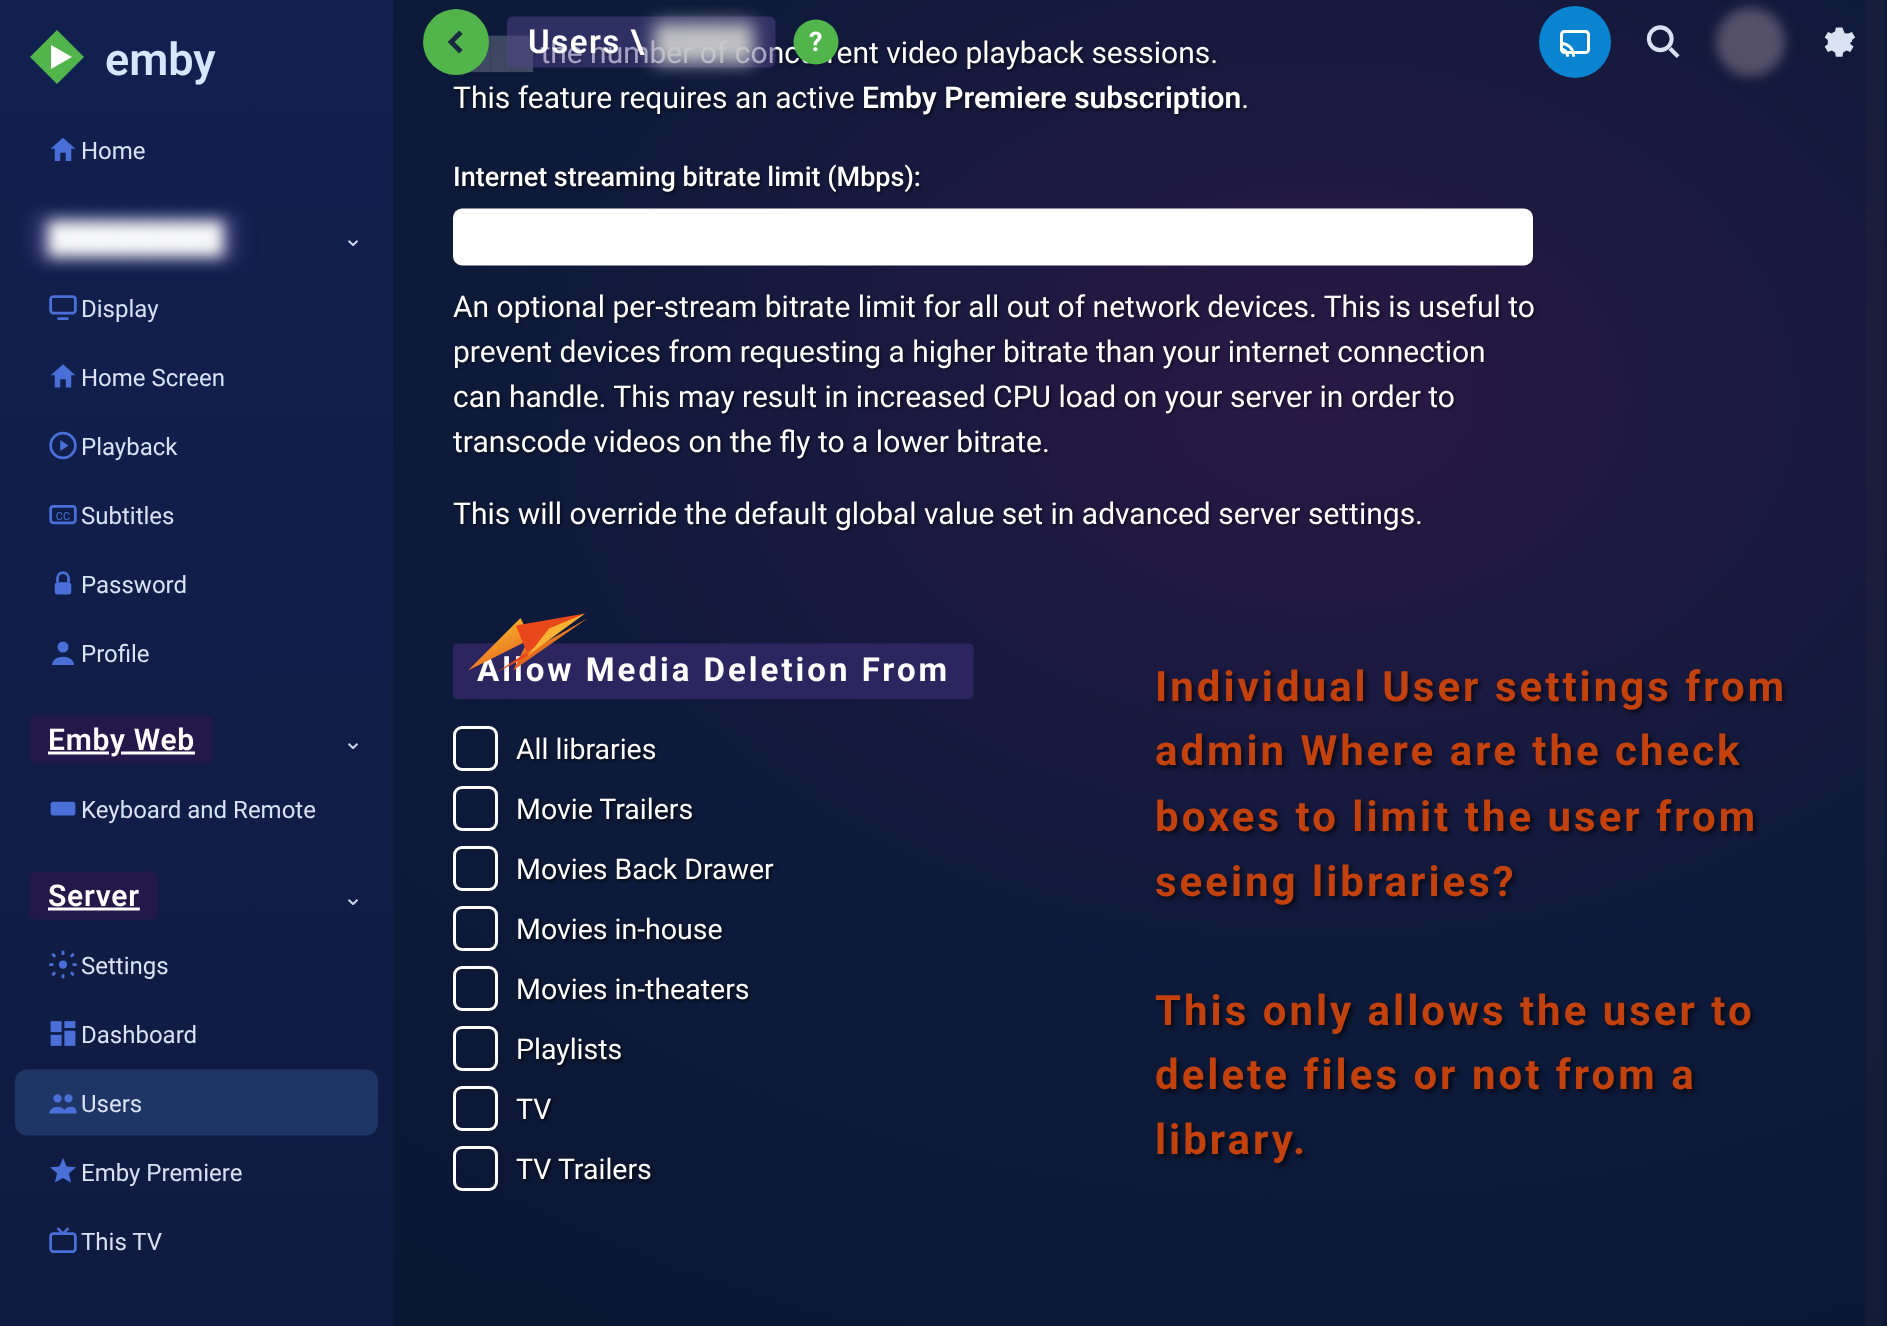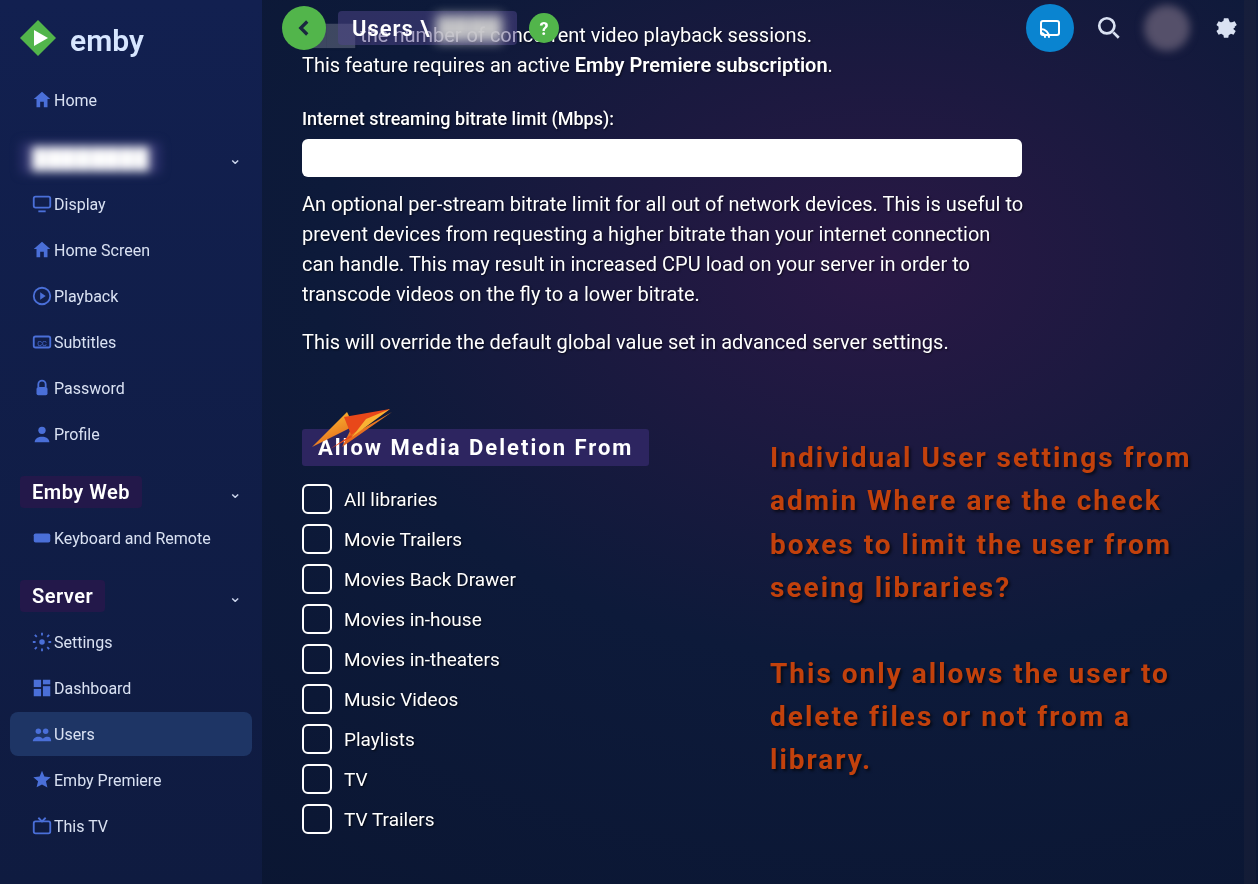--- a/index.html
+++ b/index.html
@@ -62,20 +62,21 @@
     padding: 12px 20px 6px 20px;
     margin-top: 8px;
   }
   .section-header .label {
     background: #23184a;
     font-size: 20px;
     font-weight: 600;
     padding: 4px 12px;
     border-radius: 4px;
     letter-spacing: 0.5px;
+    text-decoration: underline;
   }
   .section-header.first .label { background: #2a2f68; filter: blur(5px); }
   .chev { color:#c9d3ea; }
   
   .topbar {
     position: absolute;
     left: 262px; right:0; top:0;
     height: 56px;
     display:flex;
     align-items:center;
@@ -449,24 +450,20 @@
       <div class="checkbox-row">
         <span class="cb"></span>
         <span class="cb-label">Movies in-house</span>
       </div>
       <div class="checkbox-row">
         <span class="cb"></span>
         <span class="cb-label">Movies in-theaters</span>
       </div>
       <div class="checkbox-row">
         <span class="cb"></span>
-        <span class="cb-label">Music Videos</span>
-      </div>
-      <div class="checkbox-row">
-        <span class="cb"></span>
         <span class="cb-label">Playlists</span>
       </div>
       <div class="checkbox-row">
         <span class="cb"></span>
         <span class="cb-label">TV</span>
       </div>
       <div class="checkbox-row">
         <span class="cb"></span>
         <span class="cb-label">TV Trailers</span>
       </div>

